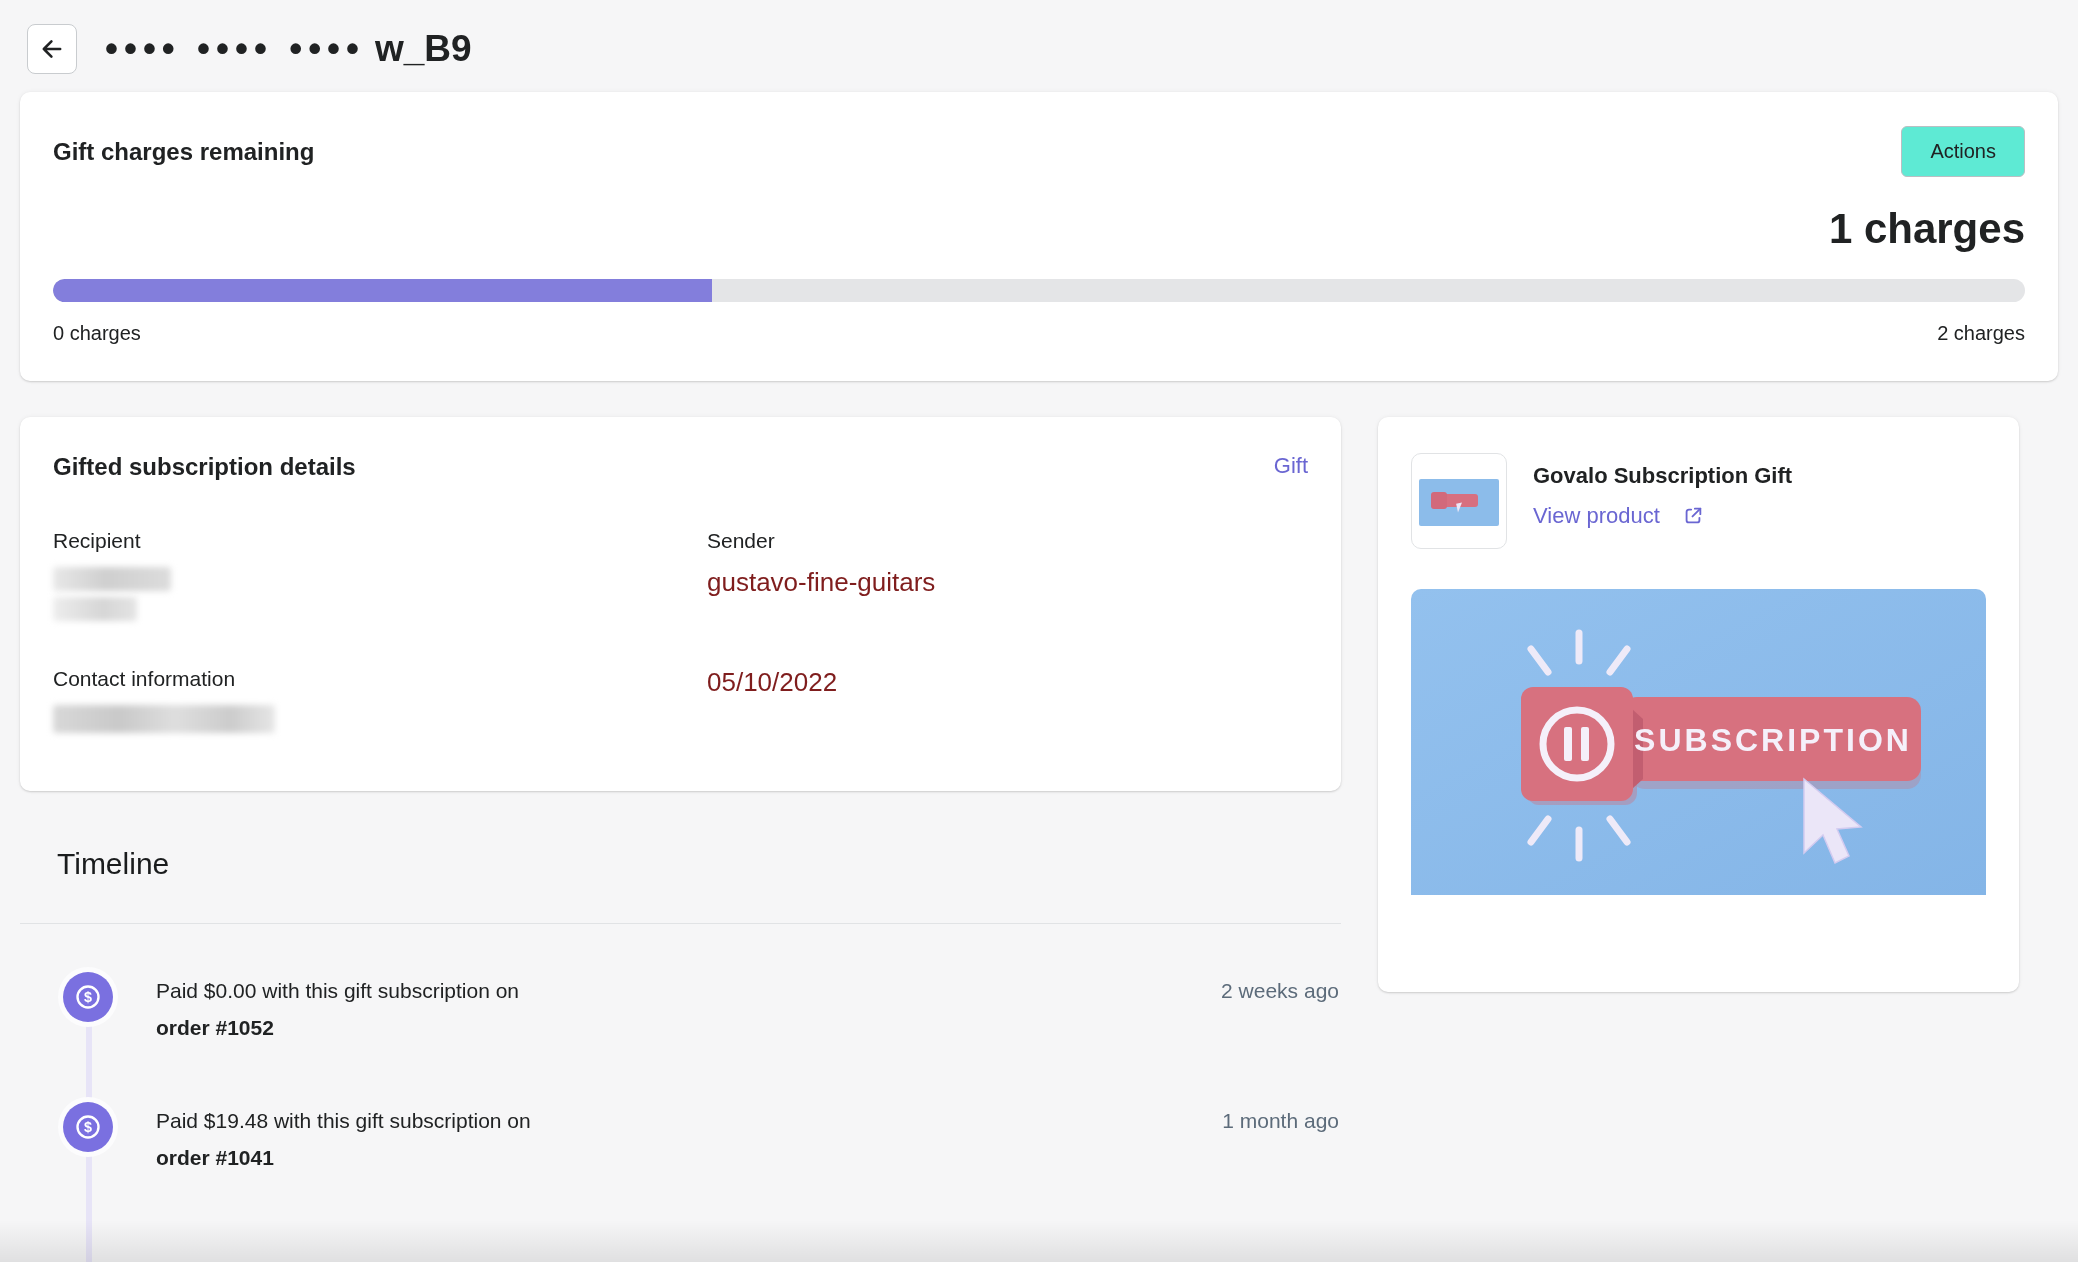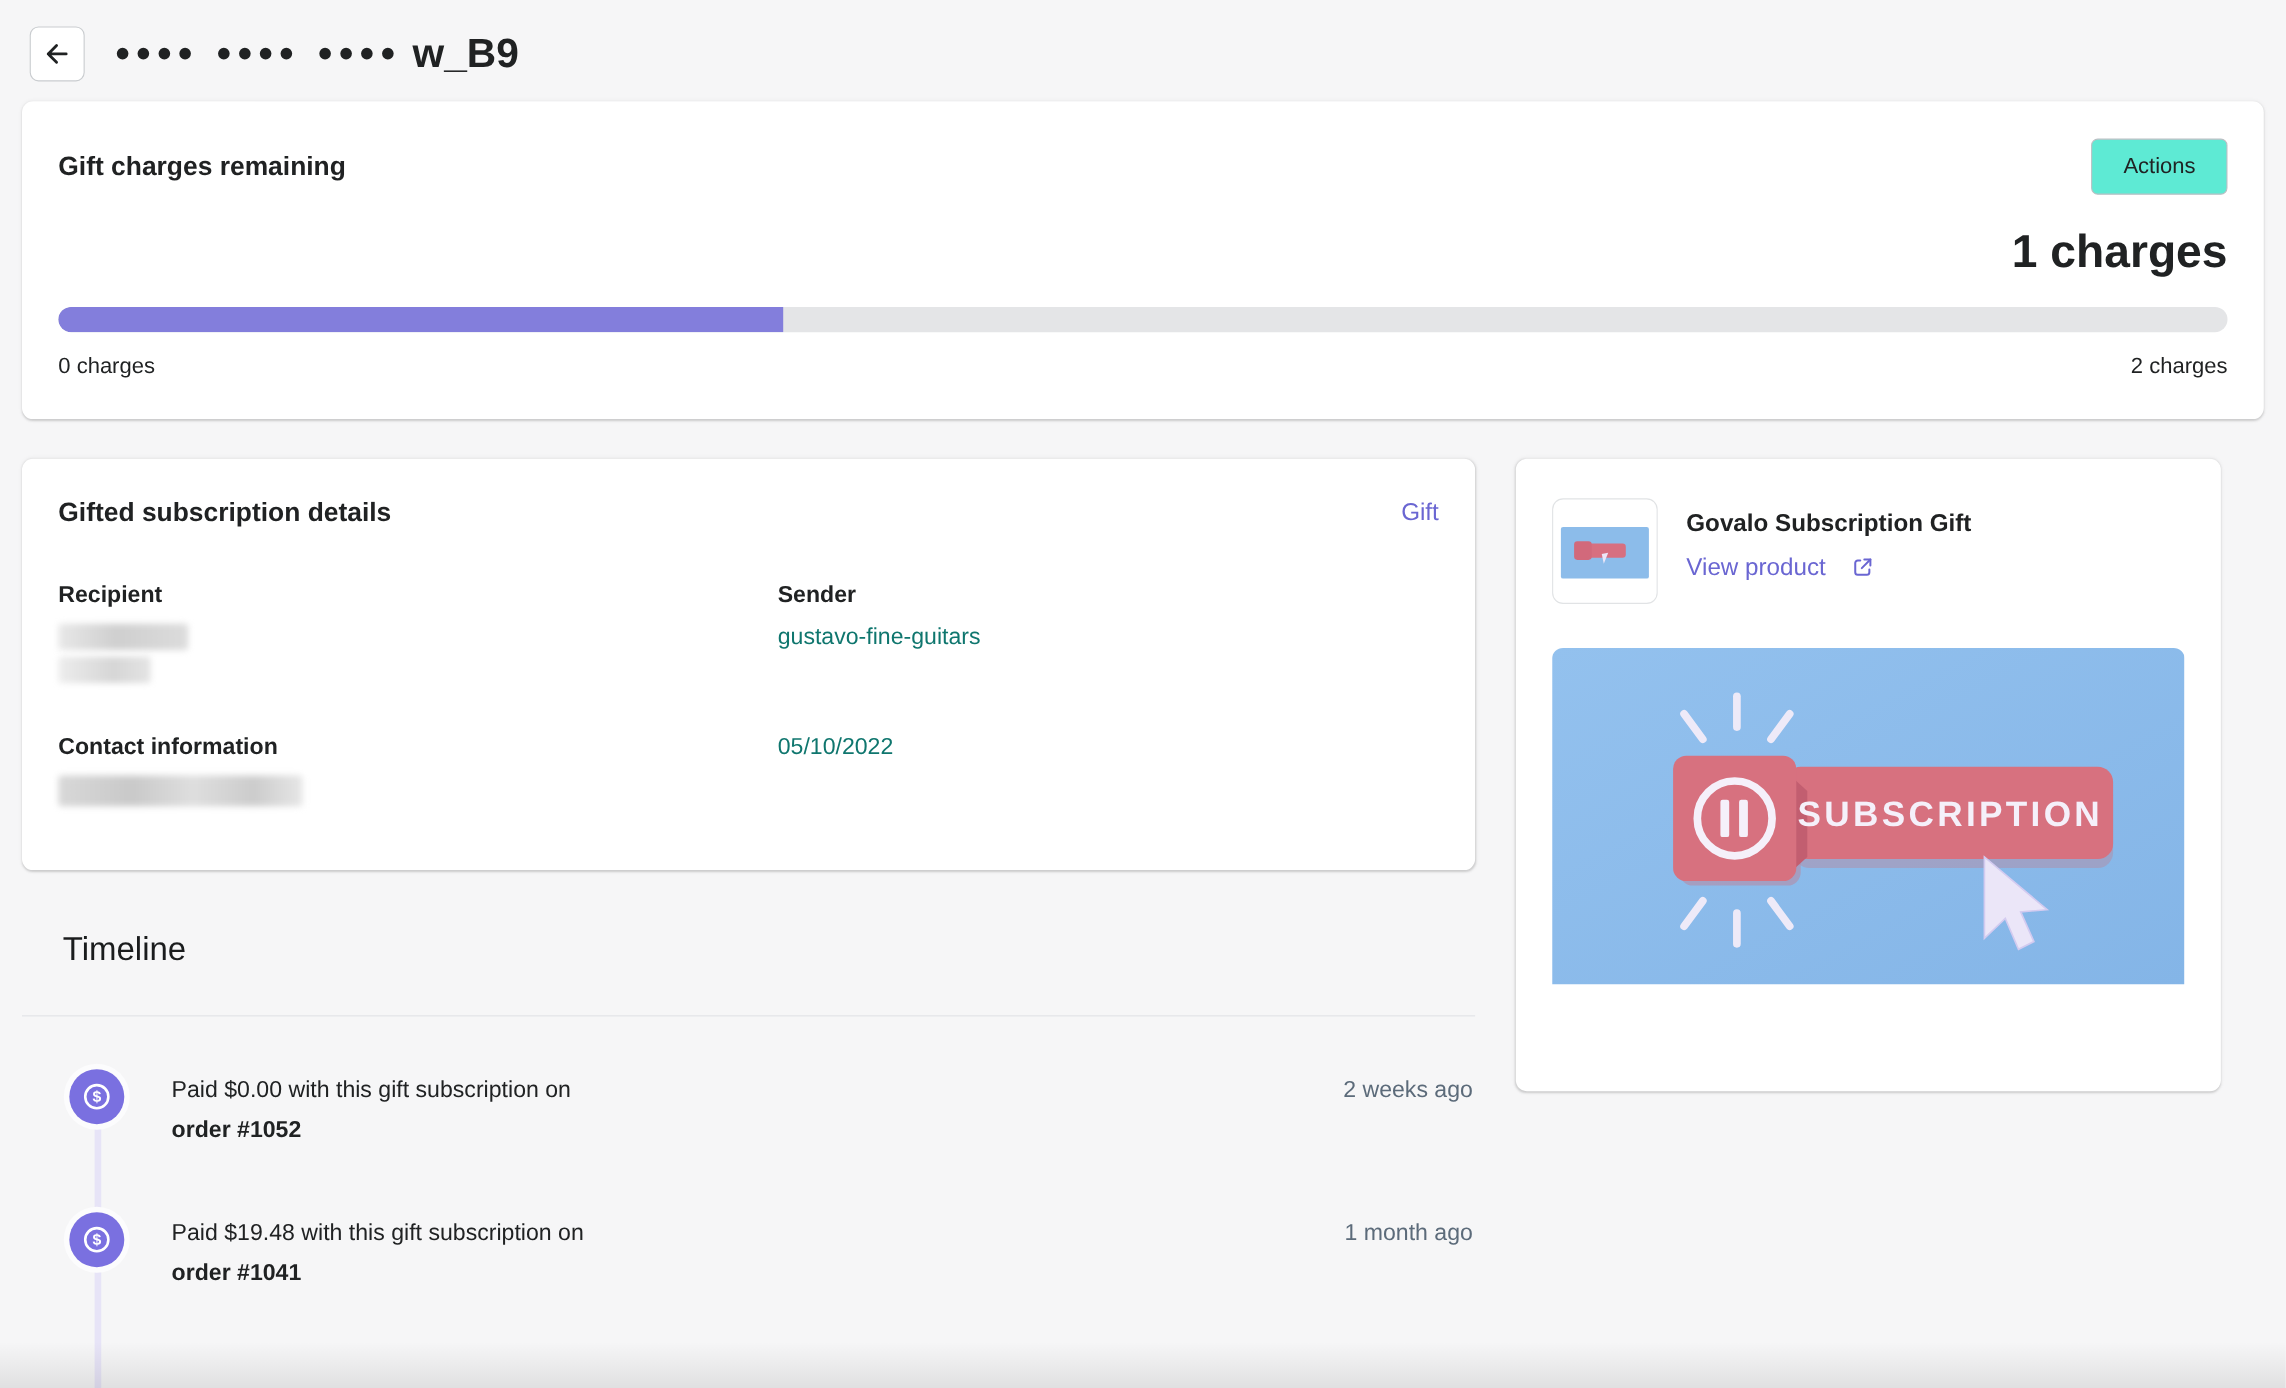--- a/index.html
+++ b/index.html
@@ -108,22 +108,22 @@
   }
   .edit-link { font-size: 22px; }
   .order-line { margin-top: 40px; font-size: 21px; }
   .order-line a { margin-left: 6px; }
   .details-grid {
     display: grid;
     grid-template-columns: 654px 1fr;
     grid-row-gap: 46px;
     margin-top: 48px;
   }
-  .field-label { font-size: 21px; font-weight: 700; margin-bottom: 14px; }
-  .field-value { font-size: 21px; color: #0f766e; }
+  .field-label { font-size: 21px; font-weight: 400; margin-bottom: 14px; }
+  .field-value { font-size: 26px; color: #7f1d1d; }
   .redact { border-radius: 3px; filter: blur(3px); }
   .redact-1a { width: 118px; height: 24px; background: linear-gradient(90deg,#e8e8e8 0%,#cfcfcf 45%,#dcdcdc 100%); }
   .redact-1b { width: 84px; height: 24px; margin-top: 6px; background: linear-gradient(90deg,#ededed 0%,#d6d6d6 60%,#e4e4e4 100%); }
   .redact-2 { width: 222px; height: 28px; margin-top: 6px; background: linear-gradient(90deg,#d8d8d8 0%,#c9c9c9 30%,#dedede 55%,#cccccc 80%,#e6e6e6 100%); }
 
   
   .product-card { padding: 36px 33px 40px 33px; }
   .product-head { display: flex; align-items: flex-start; gap: 26px; }
   .product-thumb {
     width: 96px; height: 96px;

